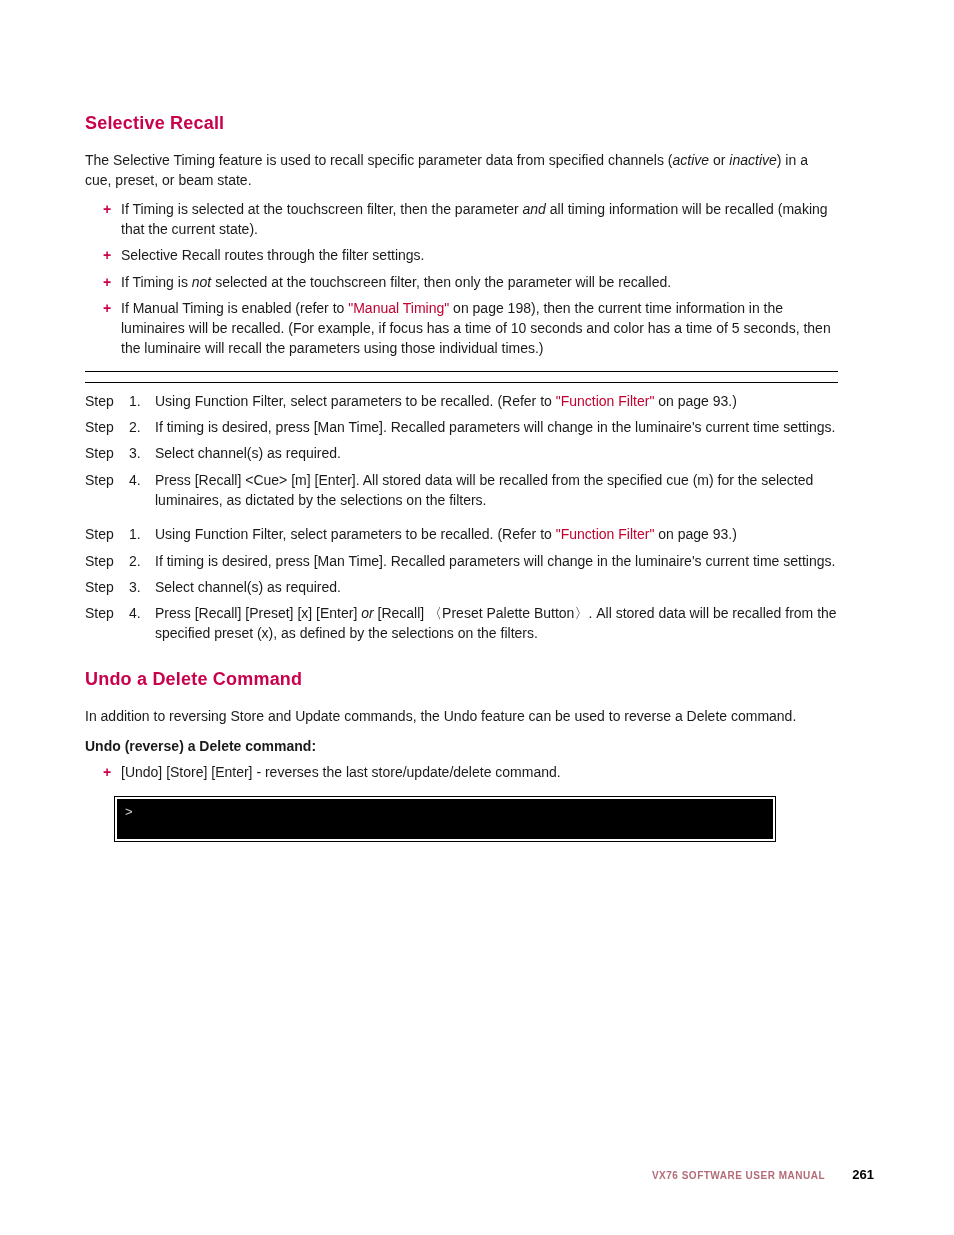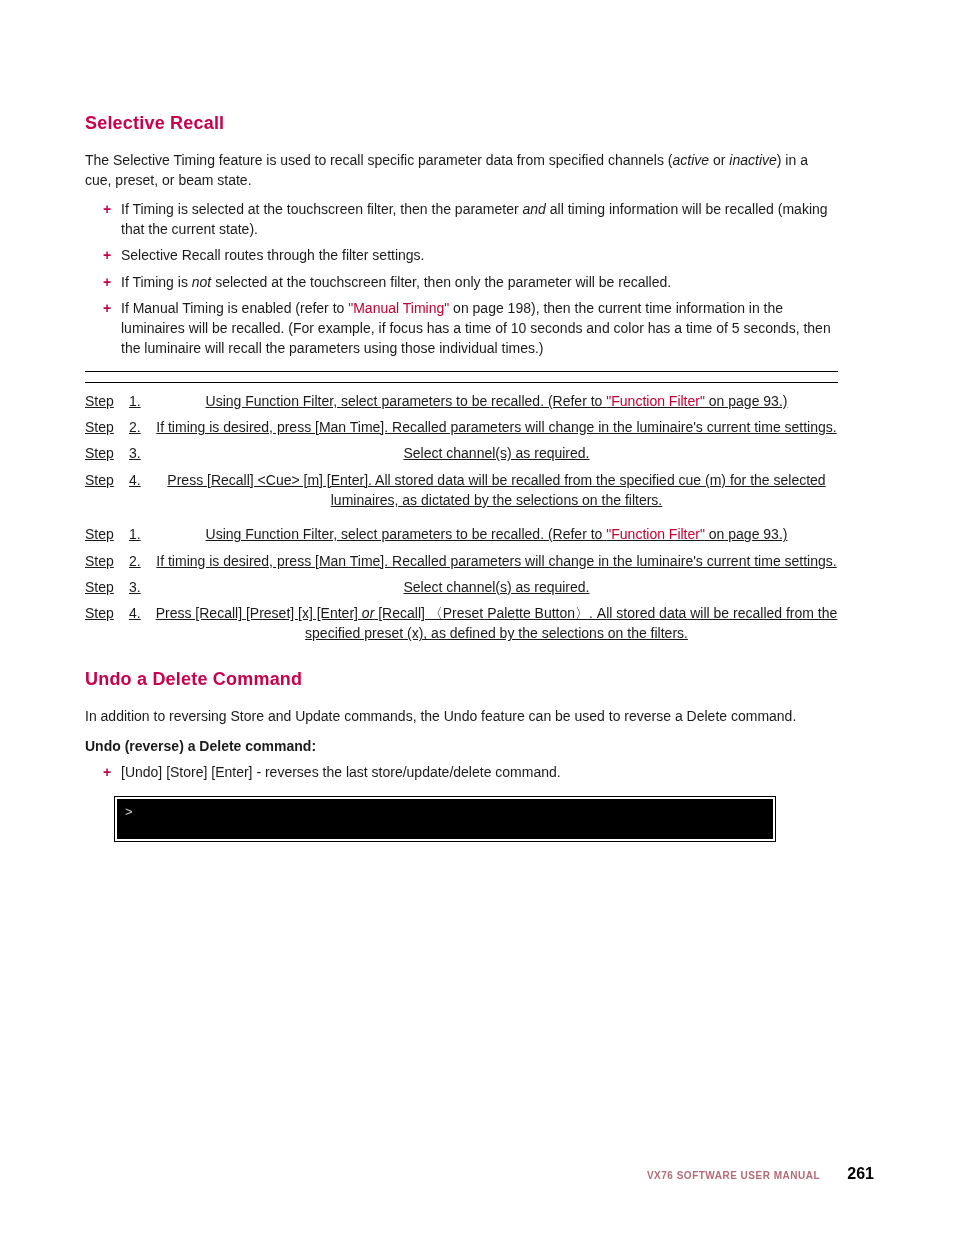--- a/index.html
+++ b/index.html
@@ -72,25 +72,24 @@
     top: 0;
     color: #c9004b;
     font-weight: bold;
   }
   .hr { border-top: 1px solid #000; margin: 10px 0 8px 0; }
   .note-row { margin: 6px 0 10px 0; }
   .steps { margin: 4px 0 14px 0; }
   .step-row {
     display: flex;
     margin-bottom: 6px;
-    text-decoration: underline;
   }
   .step-label { width: 44px; flex: 0 0 44px; }
   .step-num   { width: 26px; flex: 0 0 26px; }
-  .step-text  { flex: 1; text-align: center; }
+  .step-text  { flex: 1; }
   .subhead { font-weight: bold; margin: 10px 0 6px 0; }
   .cmdbox {
     margin: 14px 0 0 30px;
     width: 660px;
     height: 44px;
     background: #000;
     border: 2px solid #fff;
     outline: 1px solid #000;
     box-sizing: border-box;
     padding: 4px 8px;
@@ -107,21 +106,21 @@
   }
   .footer-title {
     color: #b36b78;
     font-weight: bold;
     text-transform: uppercase;
   }
   .footer-page {
     color: #000;
     font-weight: bold;
     margin-left: 24px;
-    font-size: 16px;
+    font-size: 13px;
     letter-spacing: 0;
   }
 </style>
 </head>
 <body>
 
 <div class="page">
   <div class="bg-dots"></div>
   <div class="content">
 

